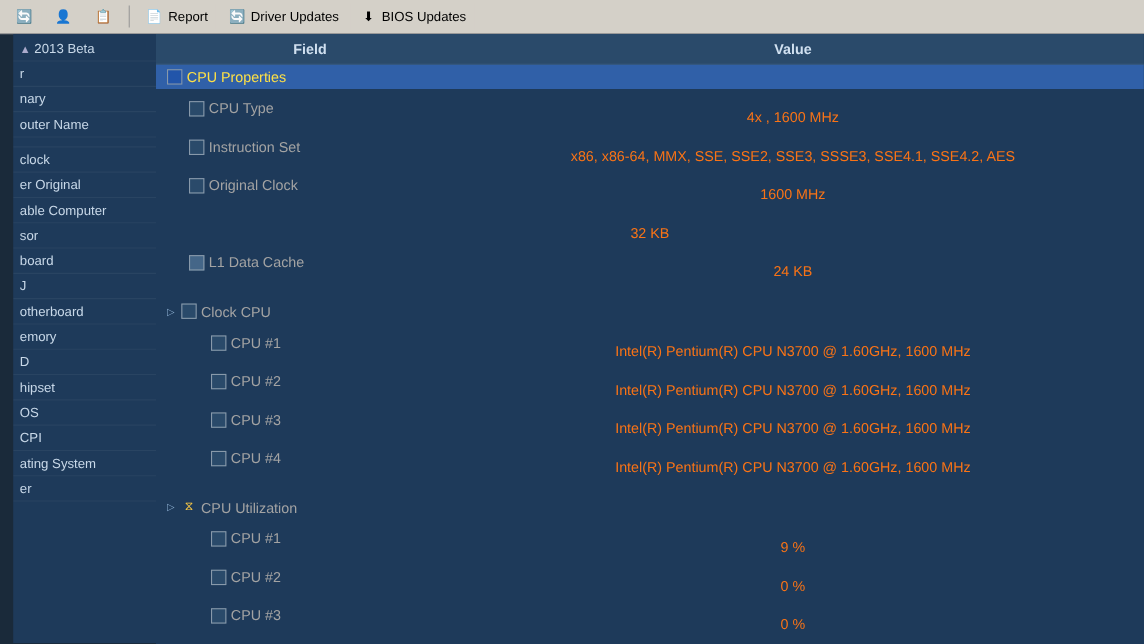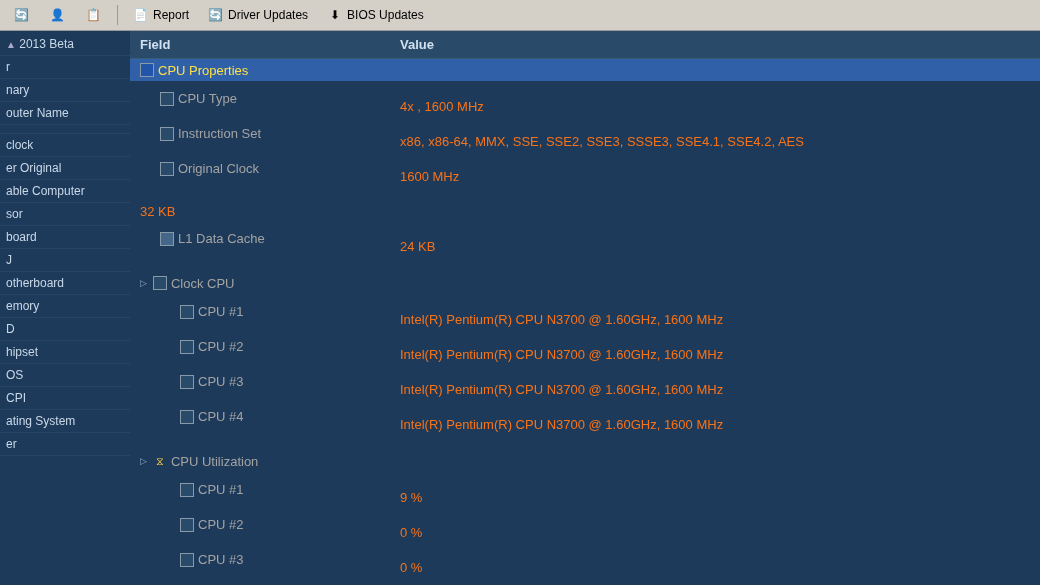--- a/index.html
+++ b/index.html
@@ -47,20 +47,21 @@
       height: 20px;
       background: #999;
       margin: 0 3px;
     }
 
     
     .main {
       display: flex;
       flex: 1;
       overflow: hidden;
+      padding-left: 12px;
     }
 
     
     .sidebar {
       width: 130px;
       background: #1e3a5a;
       color: #c8d8e8;
       font-size: 12px;
       overflow-y: auto;
       flex-shrink: 0;
@@ -74,20 +75,21 @@
       text-overflow: ellipsis;
       border-bottom: 1px solid rgba(255,255,255,0.05);
     }
 
     
     .content {
       flex: 1;
       background: #1e3a5a;
       overflow-y: auto;
       color: #c8d8e8;
+      text-align: center;
     }
 
     
     .table-header {
       display: flex;
       background: #2a4a6a;
       padding: 6px 10px;
       border-bottom: 1px solid #3a5a7a;
       font-weight: bold;
       font-size: 13px;

